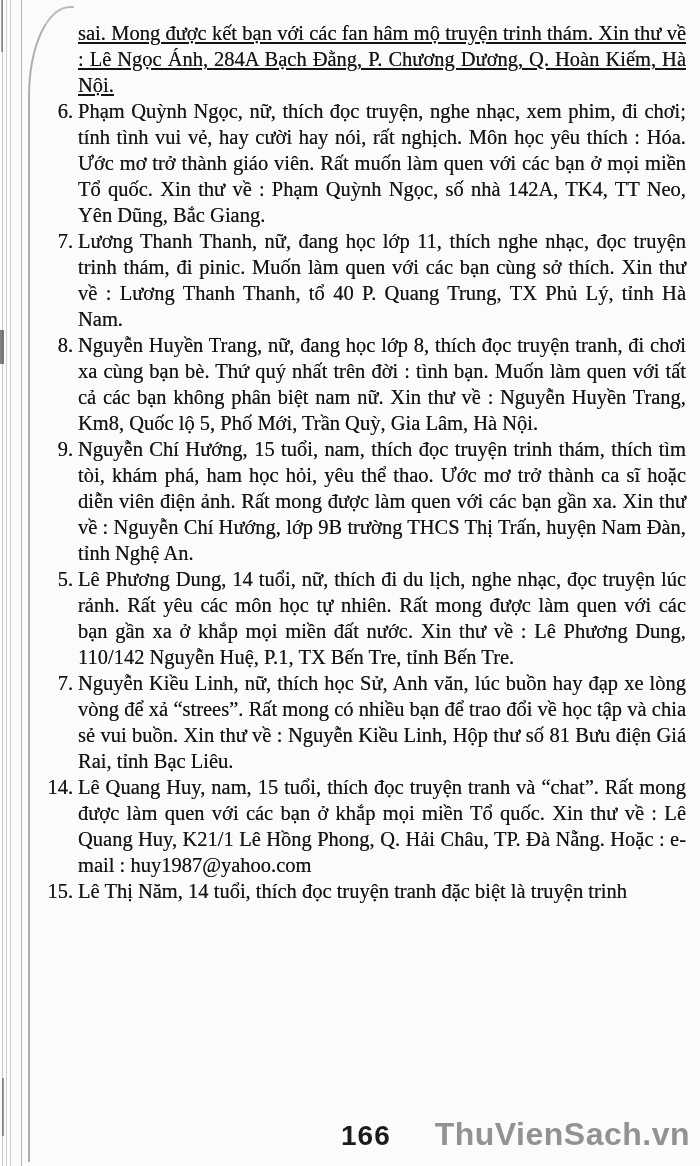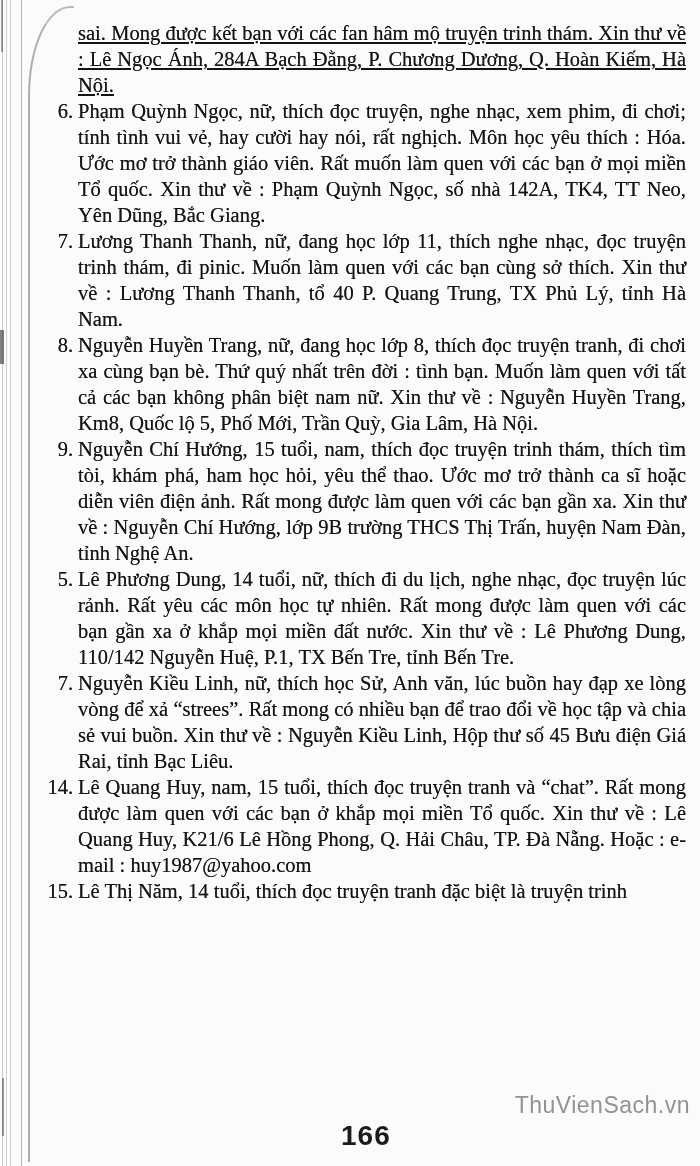--- a/index.html
+++ b/index.html
@@ -43,23 +43,23 @@
   }
   .entry .txt{display:block;}
 
   
   .page-number{
     position:absolute;left:341px;top:1120px;
     font-family:"Liberation Sans", sans-serif;
     font-weight:bold;font-size:28px;letter-spacing:1px;color:#1b1b1b;
   }
   .watermark{
-    position:absolute;right:10px;top:1092px;
+    position:absolute;right:10px;top:1116px;
     font-family:"Liberation Sans", sans-serif;
-    font-size:23px;font-weight:normal;letter-spacing:.5px;
+    font-size:32px;font-weight:bold;letter-spacing:.5px;
     color:#929292;
   }
 </style>
 </head>
 <body>
 
 <div class="scan-line l1"></div>
 <div class="scan-line l2"></div>
 <div class="scan-line l3"></div>
 <div class="scan-line l4"></div>
@@ -94,26 +94,26 @@
 
 
 
   <div class="entry">
     <span class="num">5.</span>
     <span class="txt">Lê Phương Dung, 14 tuổi, nữ, thích đi du lịch, nghe nhạc, đọc truyện lúc rảnh. Rất yêu các môn học tự nhiên. Rất mong được làm quen với các bạn gần xa ở khắp mọi miền đất nước. Xin thư về : Lê Phương Dung, 110/142 Nguyễn Huệ, P.1, TX Bến Tre, tỉnh Bến Tre.</span>
   </div>
 
   <div class="entry">
     <span class="num">7.</span>
-    <span class="txt">Nguyễn Kiều Linh, nữ, thích học Sử, Anh văn, lúc buồn hay đạp xe lòng vòng để xả “strees”. Rất mong có nhiều bạn để trao đổi về học tập và chia sẻ vui buồn. Xin thư về : Nguyễn Kiều Linh, Hộp thư số 45 Bưu điện Giá Rai, tỉnh Bạc Liêu.</span>
+    <span class="txt">Nguyễn Kiều Linh, nữ, thích học Sử, Anh văn, lúc buồn hay đạp xe lòng vòng để xả “strees”. Rất mong có nhiều bạn để trao đổi về học tập và chia sẻ vui buồn. Xin thư về : Nguyễn Kiều Linh, Hộp thư số 81 Bưu điện Giá Rai, tỉnh Bạc Liêu.</span>
   </div>
 
   <div class="entry">
     <span class="num">14.</span>
-    <span class="txt">Lê Quang Huy, nam, 15 tuổi, thích đọc truyện tranh và “chat”. Rất mong được làm quen với các bạn ở khắp mọi miền Tổ quốc. Xin thư về : Lê Quang Huy, K21/6 Lê Hồng Phong, Q. Hải Châu, TP. Đà Nẵng. Hoặc : e-mail : huy1987@yahoo.com</span>
+    <span class="txt">Lê Quang Huy, nam, 15 tuổi, thích đọc truyện tranh và “chat”. Rất mong được làm quen với các bạn ở khắp mọi miền Tổ quốc. Xin thư về : Lê Quang Huy, K21/1 Lê Hồng Phong, Q. Hải Châu, TP. Đà Nẵng. Hoặc : e-mail : huy1987@yahoo.com</span>
   </div>
 
   <div class="entry">
     <span class="num">15.</span>
     <span class="txt">Lê Thị Năm, 14 tuổi, thích đọc truyện tranh đặc biệt là truyện trinh</span>
   </div>
 </div>
 </div>
 
 <div class="page-number">166</div>

